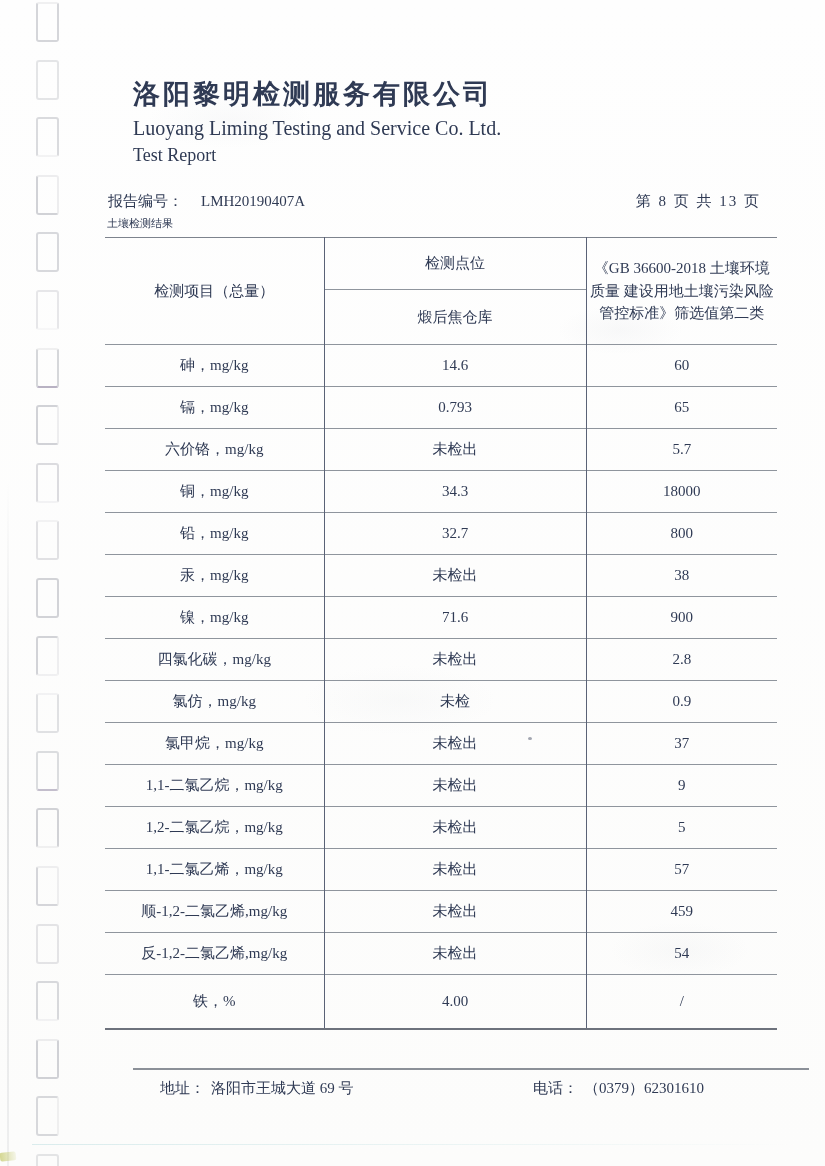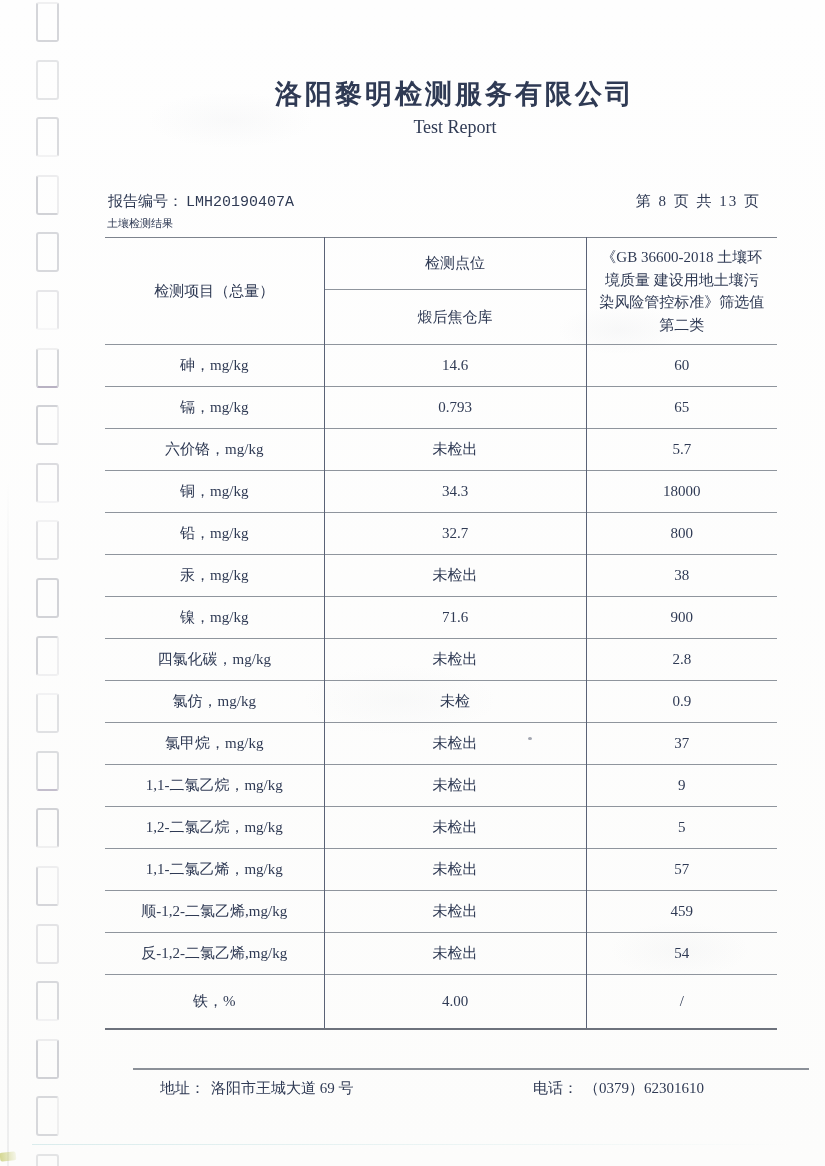--- a/index.html
+++ b/index.html
@@ -46,41 +46,41 @@
   }
   .corner-artifact{
     position:absolute;left:0px;top:1152px;width:16px;height:9px;
     background:linear-gradient(90deg,rgba(190,195,90,0.65),rgba(200,205,120,0.15));
     transform:rotate(-6deg);border-radius:2px;
   }
   .speck{position:absolute;left:528px;top:737px;width:4px;height:3px;background:rgba(70,78,100,0.5);border-radius:50%;}
 
   .content{position:absolute;left:105px;top:0;width:672px;}
 
-  .title-block{position:absolute;top:76px;left:0;width:100%;padding-left:28px;box-sizing:border-box;text-align:center;}
+  .title-block{position:absolute;top:76px;left:0;width:100%;padding-left:28px;box-sizing:border-box;text-align:left;}
   .company-cn{font-size:27px;font-weight:700;letter-spacing:3px;}
   .company-en{font-size:20px;margin-top:5px;}
   .report-title-cn{font-size:25px;font-weight:700;letter-spacing:8px;margin-top:9px;}
   .report-title-en{font-size:18px;margin-top:5px;}
 
   .meta-row{position:absolute;top:192px;left:3px;right:0;display:flex;justify-content:space-between;font-size:15px;}
   .page-info{margin-right:16px;letter-spacing:2px;}
-  .report-no .val{margin-left:3px;font-family:Liberation Mono, monospace;}
+  .report-no .val{margin-left:18px;}
 
   .section-title{position:absolute;top:216px;left:2px;font-size:11px;}
 
   table.results{
     position:absolute;top:237px;left:0;width:672px;
     border-collapse:collapse;table-layout:fixed;
     border-top:1.5px solid #7d838d;
     border-bottom:2.5px solid var(--thick);
   }
   table.results td,table.results th{
     font-weight:400;font-size:15px;text-align:center;vertical-align:middle;
-    padding:0 11px;color:var(--ink);overflow:hidden;
+    padding:0 3px;color:var(--ink);overflow:hidden;
   }
   .col-item{width:219px;}
   .col-value{width:262px;}
   .col-limit{width:191px;}
   tr.hdr-top{height:52px;}
   tr.hdr-sub{height:55px;}
   tbody tr{height:42px;}
   tbody tr.tall{height:54px;}
   .b-right{border-right:1px solid var(--vline);}
   .b-top{border-top:1px solid var(--line);margin-left:33px;}
@@ -125,20 +125,21 @@
     </div>
   <div class="edge-shadow"></div>
   <div class="teal-artifact"></div>
   <div class="corner-artifact"></div>
   <div class="speck"></div>
 
   <div class="content">
 
     <div class="title-block">
       <div class="company-cn">洛阳黎明检测服务有限公司</div>
+      <div class="company-en">Luoyang Liming Testing and Service Co. Ltd.</div>
       <div class="report-title-en">Test Report</div>
     </div>
 
     <div class="meta-row">
       <div class="report-no">
         <span class="lbl">报告编号：</span><span class="val">LMH20190407A</span>
       </div>
       <div class="page-info">第 8 页 共 13 页</div>
     </div>
 

